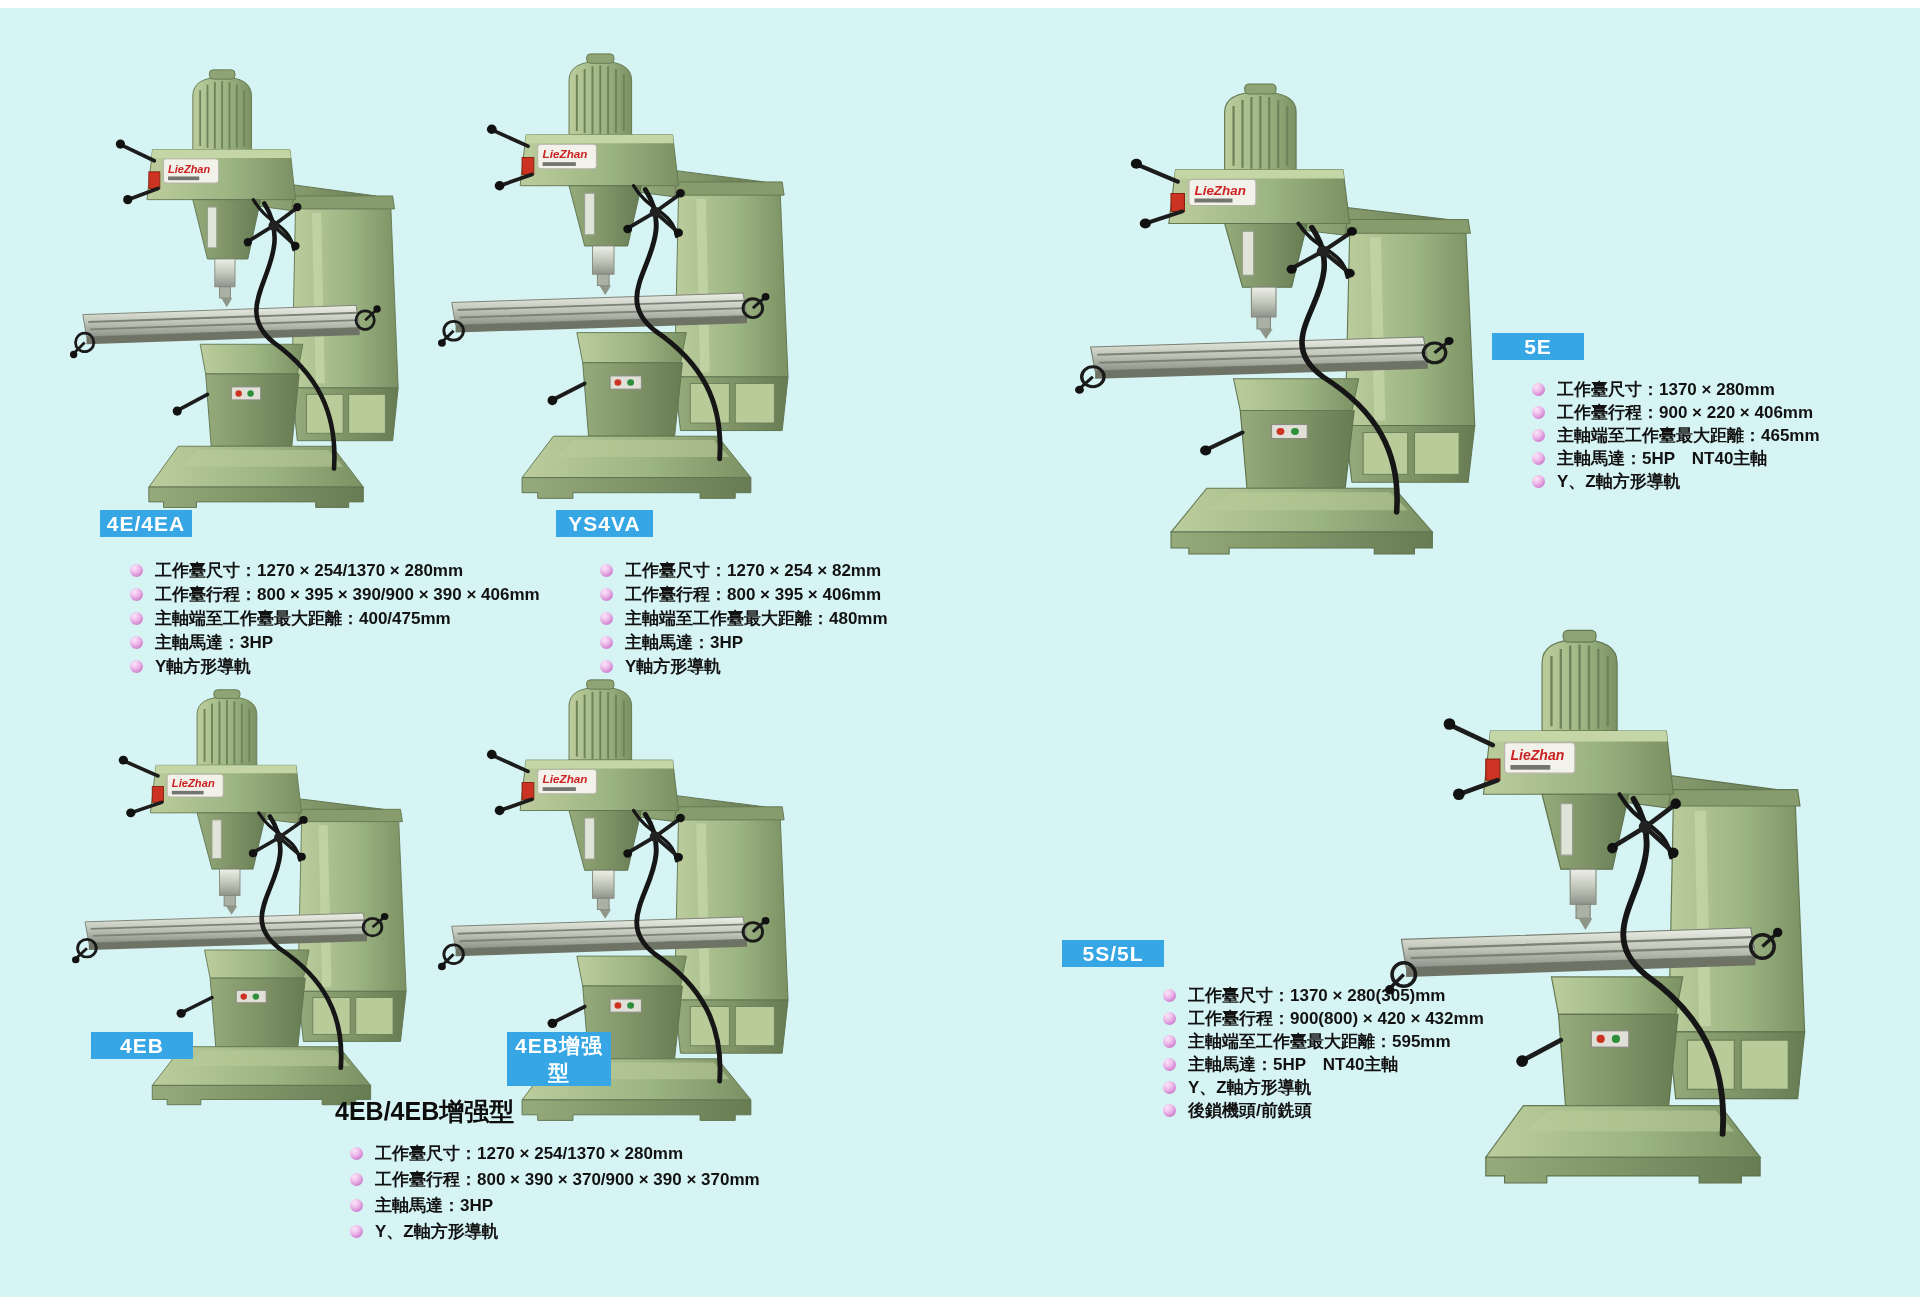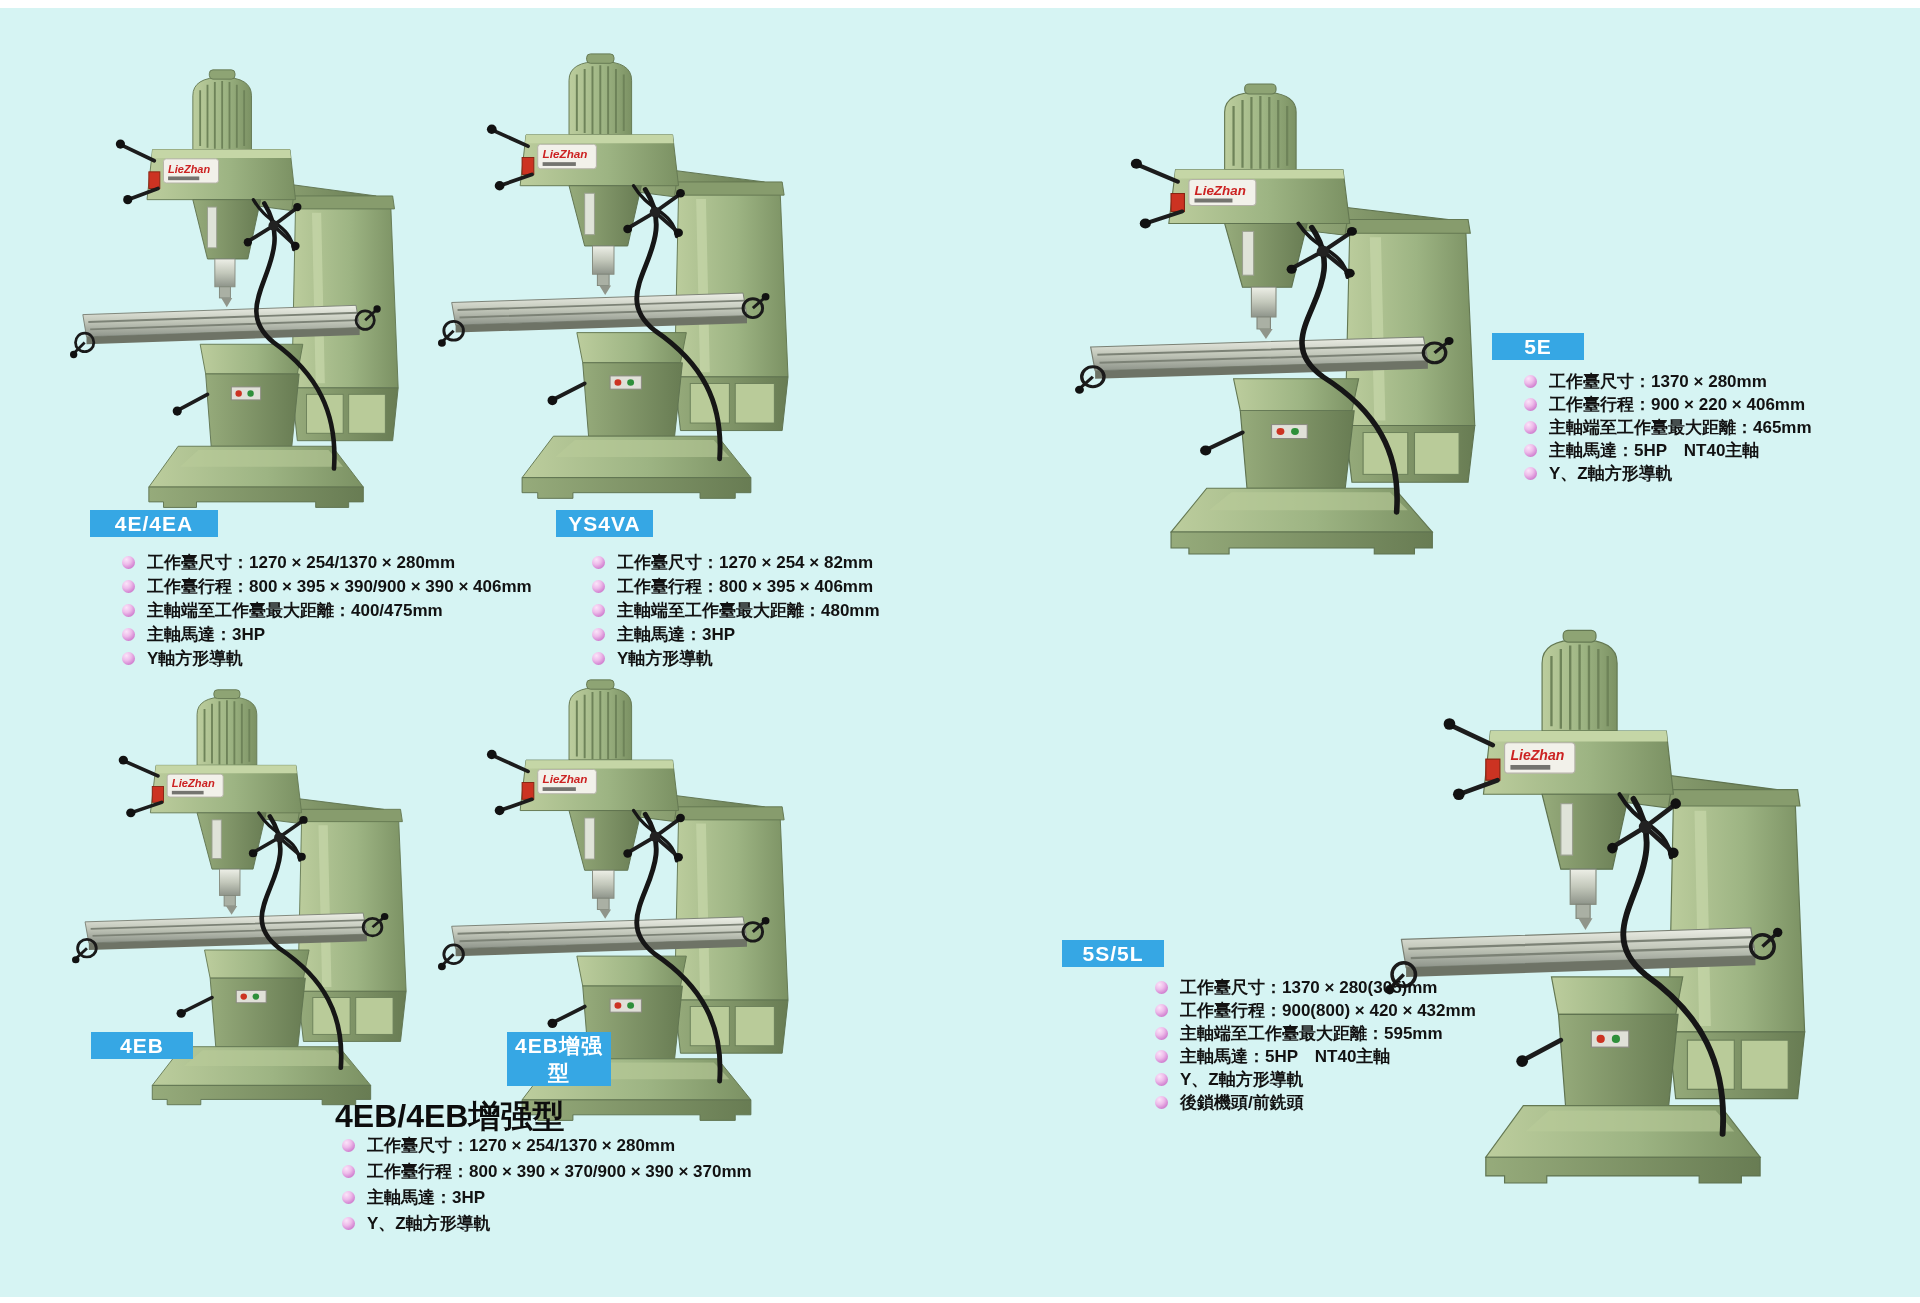--- a/index.html
+++ b/index.html
@@ -15,37 +15,37 @@
   
   .chip{
     position:absolute;
     background:#36a7e4;color:#ffffff;
     font-weight:bold;font-size:21px;line-height:27px;
     text-align:center;letter-spacing:1px;
     padding:0 6px;box-sizing:border-box;
   }
   
   ul.specs{
-    position:absolute;list-style:none;margin:4px;padding:0;
+    position:absolute;list-style:none;margin:12px;padding:0;
   }
   ul.specs li{
     display:flex;align-items:center;height:24px;
   }
   ul.specs.pitch23 li{height:23px;}
   ul.specs.pitch26 li{height:26px;}
   .dot{
     flex:0 0 auto;width:13px;height:13px;border-radius:50%;
     margin-right:12px;
     background:radial-gradient(circle at 34% 28%, #fbe4f9 0%, #eebbea 38%, #d487d3 70%, #b95fb9 100%);
   }
   .txt{
     font-weight:bold;font-size:17px;color:#121212;white-space:nowrap;
   }
   .group-heading{
-    position:absolute;font-weight:bold;font-size:32px;color:#0d0d0d;white-space:nowrap;
+    position:absolute;font-weight:bold;font-size:25px;color:#0d0d0d;white-space:nowrap;
   }
   svg.machine{position:absolute;}
 </style>
 </head>
 <body>
 
 <div class="page"></div>
 
 <svg width="0" height="0" style="position:absolute" aria-hidden="true">
   <defs>
@@ -177,21 +177,21 @@
   </svg>
 
 <svg class="machine" style="left:438px;top:678px;width:352px;height:448px" viewBox="0 0 360 480" preserveAspectRatio="none">
     <use href="#mill" xlink:href="#mill"></use>
   </svg>
 
 <svg class="machine" style="left:1385px;top:628px;width:422px;height:562px" viewBox="0 0 360 480" preserveAspectRatio="none">
     <use href="#mill" xlink:href="#mill"></use>
   </svg>
 
-<div class="chip" style="left:90px;top:510px;width:128px">4E/4EA</div>
+<div class="chip" style="left:100px;top:510px;width:92px">4E/4EA</div>
 <ul class="specs" style="left:118px;top:546px">
   <li>
       <span class="dot"></span>
       <span class="txt">工作臺尺寸：1270 × 254/1370 × 280mm</span>
     </li>
   <li>
       <span class="dot"></span>
       <span class="txt">工作臺行程：800 × 395 × 390/900 × 390 × 406mm</span>
     </li>
   <li>

